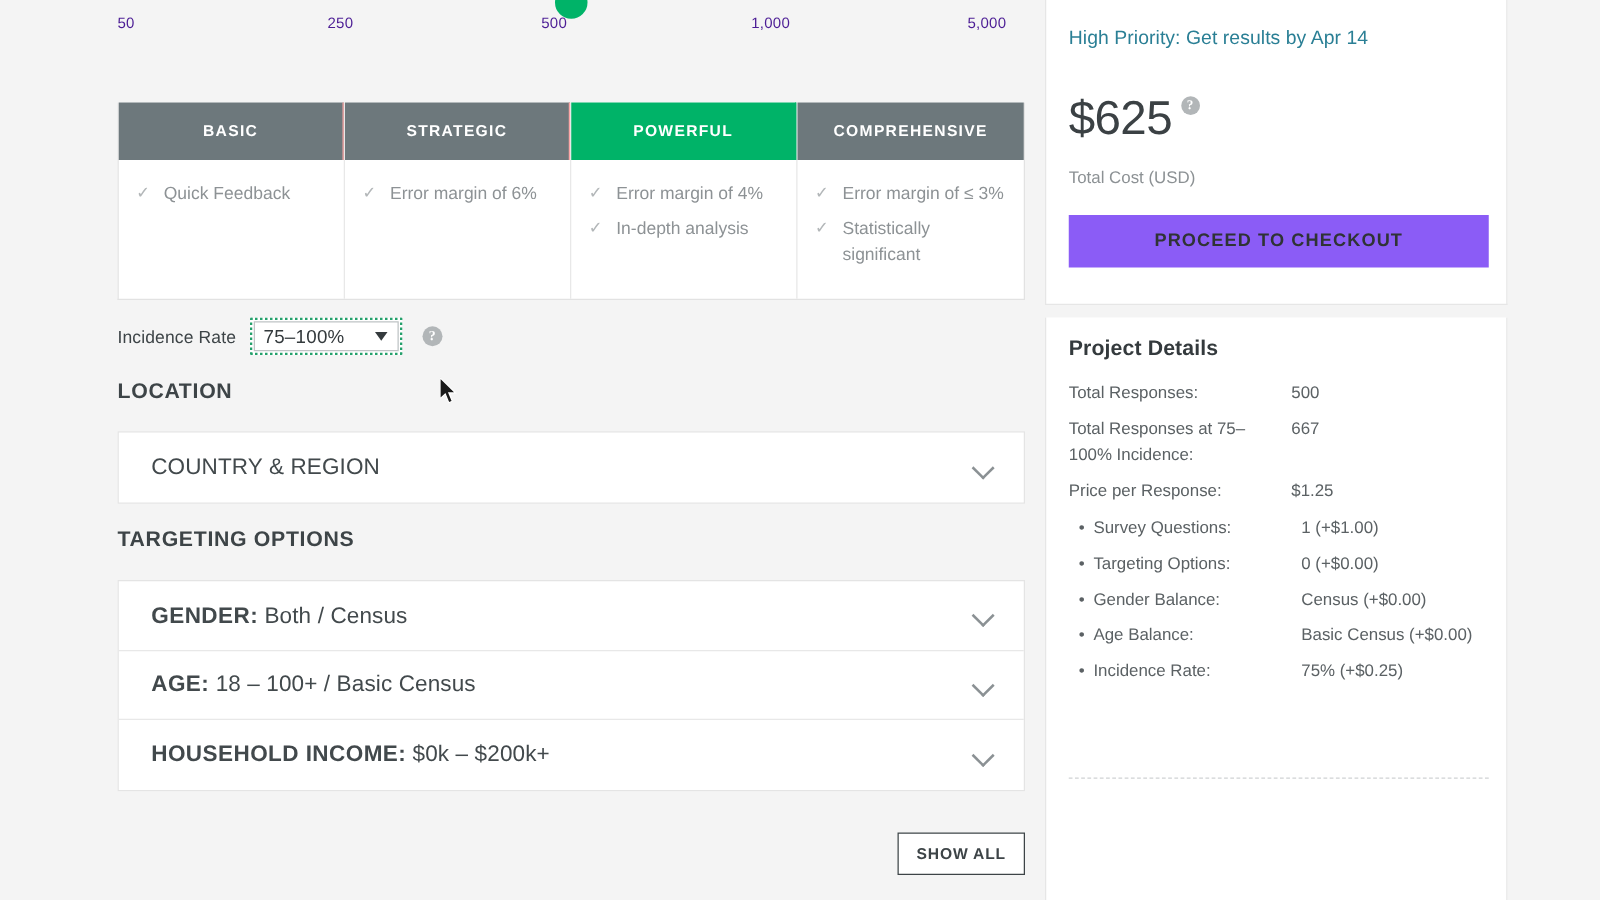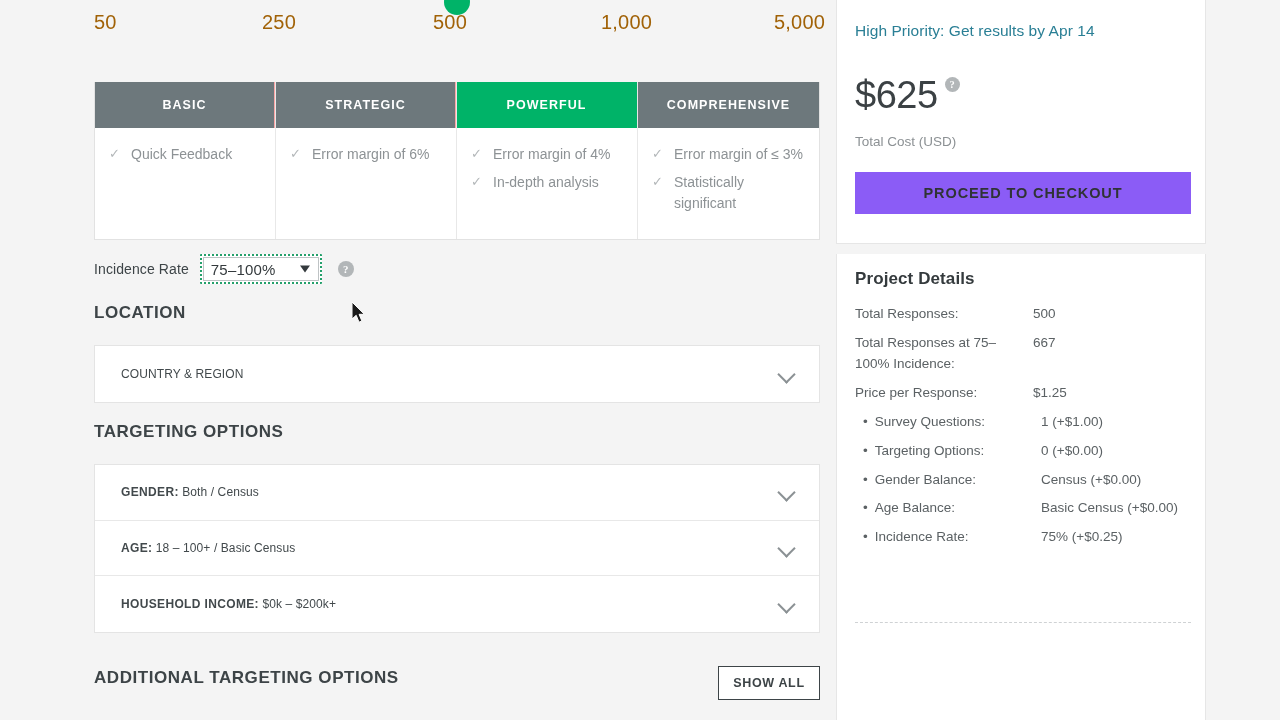--- a/index.html
+++ b/index.html
@@ -20,21 +20,21 @@
 
   
   .slider-wrap { position: absolute; left: 0; top: 0; width: 836px; height: 46px; }
   .slider-handle {
     position: absolute; left: 444px; top: -11px;
     width: 26px; height: 26px; border-radius: 50%;
     background: #00b368;
   }
   .tick {
     position: absolute; top: 11px;
-    font-size: 20px; color: #a16207;
+    font-size: 12px; color: #4c1d95;
     letter-spacing: .2px;
     white-space: nowrap;
   }
   .tick.t0 { left: 94px; }
   .tick.t1 { left: 262px; }
   .tick.t2 { left: 433px; }
   .tick.t3 { left: 601px; }
   .tick.t4 { left: 774px; }
 
   
@@ -131,21 +131,21 @@
   .acc-targeting { top: 464px; }
   .acc-row {
     height: 55.5px;
     display: flex; align-items: center;
     padding: 0 18px 0 26px;
     border-bottom: 1px solid #e8e8e8;
     position: relative;
   }
   .acc-row:last-child { border-bottom: none; }
   .acc-label {
-    font-size: 12px; color: #42494c;
+    font-size: 18px; color: #42494c;
     letter-spacing: .1px;
   }
   .acc-label b { font-weight: bold; letter-spacing: .35px; }
   .chevron {
     position: absolute; right: 26px; top: 50%;
     width: 13px; height: 13px;
     margin-top: -6px;
     border-right: 2px solid #8b9194;
     border-bottom: 2px solid #8b9194;
     transform: rotate(45deg);
@@ -344,21 +344,20 @@
       <div class="acc-row">
         <span class="acc-label"><b>AGE:</b> <span>18 – 100+ / Basic Census</span></span>
         <span class="chevron"></span>
       </div>
       <div class="acc-row">
         <span class="acc-label"><b>HOUSEHOLD INCOME:</b> <span>$0k – $200k+</span></span>
         <span class="chevron"></span>
       </div>
     </div>
 
-    <div class="section-head sh-additional">ADDITIONAL TARGETING OPTIONS</div>
 
     <div class="show-all">SHOW ALL</div>
 
     <svg class="cursor" viewBox="0 0 16 23">
       <polygon points="0,0 0,17 4.2,13.3 7,20.2 9.9,19 7.1,12.3 12.4,12.3" fill="#1a1a1a" stroke="#ffffff" stroke-width="1"></polygon>
     </svg>
 
   </div>
 
   <div class="right-col">

